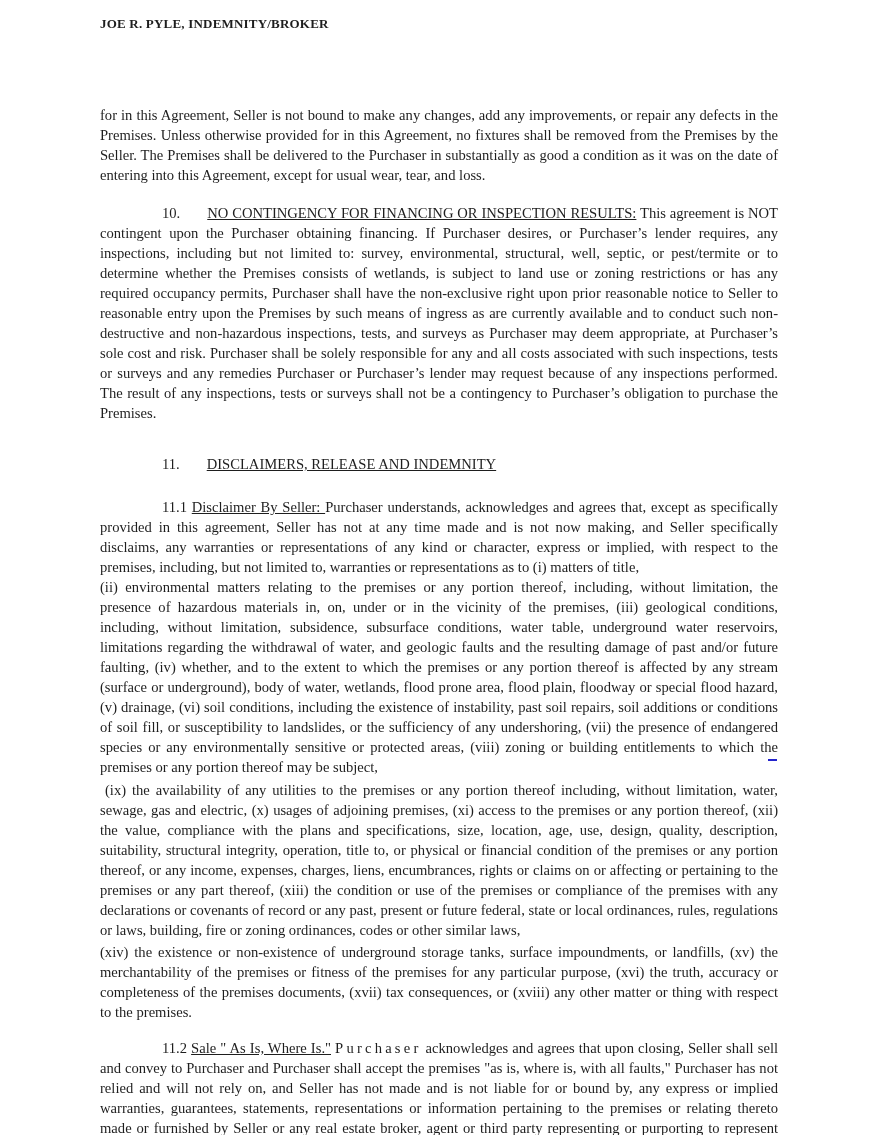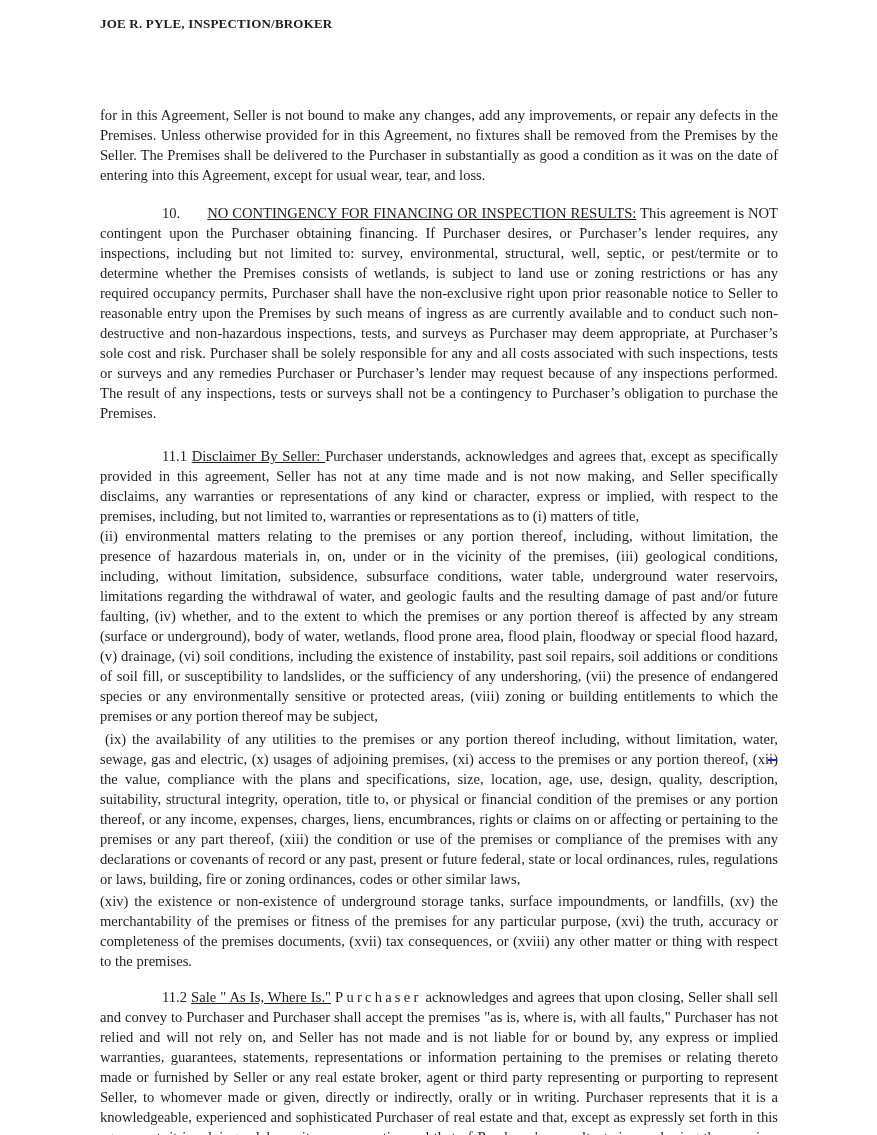--- a/index.html
+++ b/index.html
@@ -41,25 +41,26 @@
   .initials-slot{display:inline-block;width:260px;}
   .blank{font-weight:normal;letter-spacing:.5px;}
   .margin-mark{
     position:absolute;left:768px;top:759px;
     width:9px;height:2px;background:#2323cc;
   }
 </style>
 </head>
 <body>
 
-<div class="page-header">JOE R. PYLE, INSPECTION/BROKER</div>
+<div class="page-header">JOE R. PYLE, INDEMNITY/BROKER</div>
 
 <div class="content">
   <p class="intro"><span>for in this Agreement, Seller is not bound to make any changes, add any improvements, or repair any defects in the Premises. Unless otherwise provided for in this Agreement, no fixtures shall be removed from the Premises by the Seller.  The Premises shall be delivered to the Purchaser in substantially as good a condition as it was on the date of entering into this Agreement, except for usual wear, tear, and loss.</span></p>
   <p class="sec10"><span>10.</span><span class="seg-tab"></span><span class="seg-u">NO CONTINGENCY FOR FINANCING OR INSPECTION RESULTS:</span><span> This agreement is NOT contingent upon the Purchaser obtaining financing. If Purchaser desires, or Purchaser’s lender requires, any inspections, including but not limited to: survey, environmental, structural, well, septic, or pest/termite or to determine whether the Premises consists of wetlands, is subject to land use or zoning restrictions or has any required occupancy permits, Purchaser shall have the non-exclusive right upon prior reasonable notice to Seller to reasonable entry upon the Premises by such means of ingress as are currently available and to conduct such non-destructive and non-hazardous inspections, tests, and surveys as Purchaser may deem appropriate, at Purchaser’s sole cost and risk. Purchaser shall be solely responsible for any and all costs associated with such inspections, tests or surveys and any remedies Purchaser or Purchaser’s lender may request because of any inspections performed. The result of any inspections, tests or surveys shall not be a contingency to Purchaser’s obligation to purchase the Premises.</span></p>
+  <p class="sec11-heading"><span>11.</span><span class="seg-tab"></span><span class="seg-u">DISCLAIMERS, RELEASE AND INDEMNITY</span></p>
   <p class="p11-1a"><span>11.1 </span><span class="seg-u">Disclaimer By Seller:  </span><span>Purchaser understands, acknowledges and agrees that, except as specifically provided in this agreement, Seller has not at any time made and is not now making, and Seller specifically disclaims, any warranties or representations of any kind or character, express or implied, with respect to the premises, including, but not limited to, warranties or representations as to (i) matters of title,</span></p>
   <p class="p11-1b"><span>(ii) environmental matters relating to the premises or any portion thereof, including, without limitation, the presence of hazardous materials in, on, under or in the vicinity of the premises, (iii) geological conditions, including, without limitation, subsidence, subsurface conditions, water table, underground water reservoirs, limitations regarding the withdrawal of water, and geologic faults and the resulting damage of past and/or future faulting, (iv) whether, and to the extent to which the premises or any portion thereof is affected by any stream (surface or underground), body of water, wetlands, flood prone area, flood plain, floodway or special flood hazard, (v) drainage, (vi) soil conditions, including the existence of instability, past soil repairs, soil additions or conditions of soil fill, or susceptibility to landslides, or the sufficiency of any undershoring, (vii) the presence of endangered species or any environmentally sensitive or protected areas, (viii) zoning or building entitlements to which the premises or any portion thereof may be subject,</span></p>
   <p class="p11-1c"><span>(ix) the availability of any utilities to the premises or any portion thereof including, without limitation, water, sewage, gas and electric, (x) usages of adjoining premises,  (xi) access to the premises or any portion thereof, (xii) the value, compliance with the plans and specifications, size, location, age, use, design, quality, description, suitability, structural integrity, operation, title to, or physical or financial condition of the premises or any portion thereof, or any income, expenses, charges, liens, encumbrances, rights or claims on or affecting or pertaining to the premises or any part thereof, (xiii) the condition or use of the premises or compliance of the premises with any declarations or covenants of record or any past, present or future federal, state or local ordinances, rules, regulations or laws, building, fire or zoning ordinances, codes or other similar laws,</span></p>
   <p class="p11-1d"><span>(xiv) the existence or non-existence of underground storage tanks, surface impoundments, or landfills, (xv) the merchantability of the premises or fitness of the premises for any particular purpose, (xvi) the truth, accuracy or completeness of the premises documents, (xvii) tax consequences, or (xviii) any other matter or thing with respect to the premises.</span></p>
   <p class="p11-2"><span>11.2 </span><span class="seg-u">Sale " As Is, Where Is."</span><span> </span><span class="seg-sp">Purchaser</span><span> acknowledges and agrees that upon closing, Seller shall sell and convey to Purchaser and Purchaser shall accept the premises "as is, where is, with all faults," Purchaser has not relied and will not rely on, and Seller has not made and is not liable for or bound by, any express or implied warranties, guarantees, statements, representations or information pertaining to the premises or relating thereto made or furnished by Seller or any real estate broker, agent or third party representing or purporting to represent Seller, to whomever made or given, directly or indirectly, orally or in writing. Purchaser represents that it is a knowledgeable, experienced and sophisticated Purchaser of real estate and that, except as expressly set forth in this agreement, it is relying solely on its own expertise and that of Purchaser's consultants in purchasing the premises and shall make an independent verification of the accuracy of any documents and information provided by Seller.</span></p>
 
   <div class="initials-row">
     <span class="initials-slot"><span>Seller Initials</span><span class="blank">______</span></span><span><span>Purchaser Agreement</span><span class="blank">______</span></span>
   </div>
 </div>

